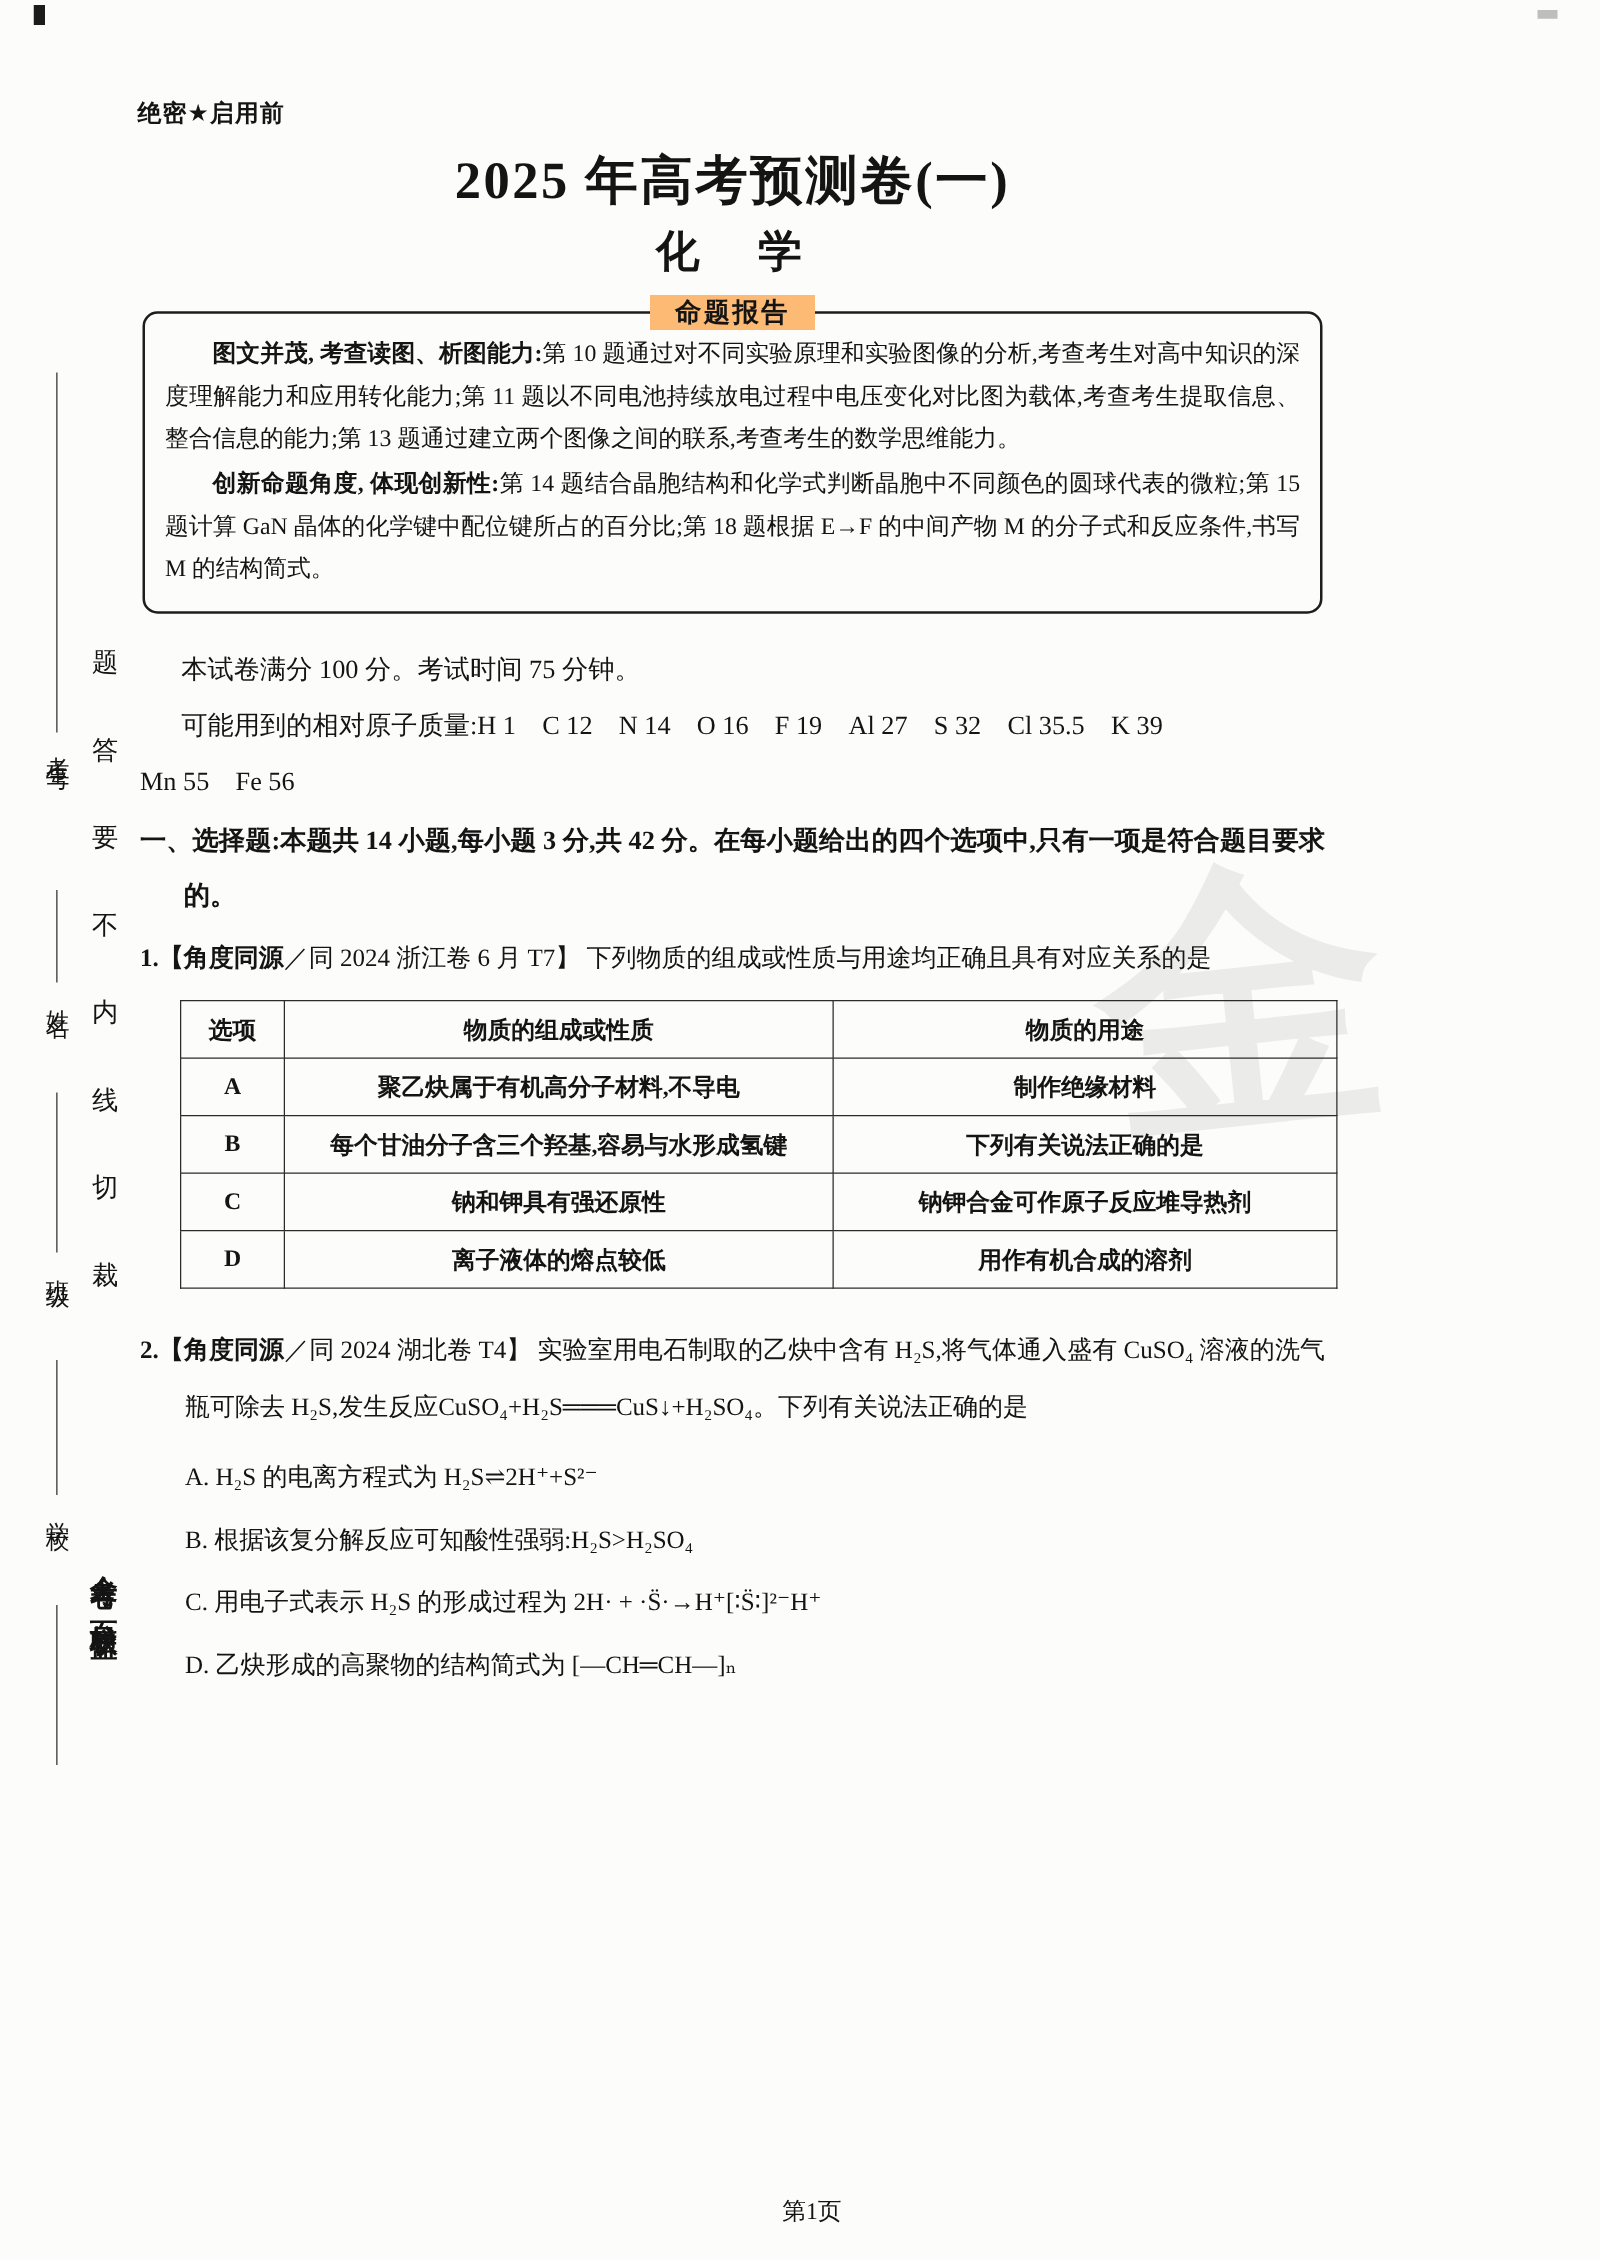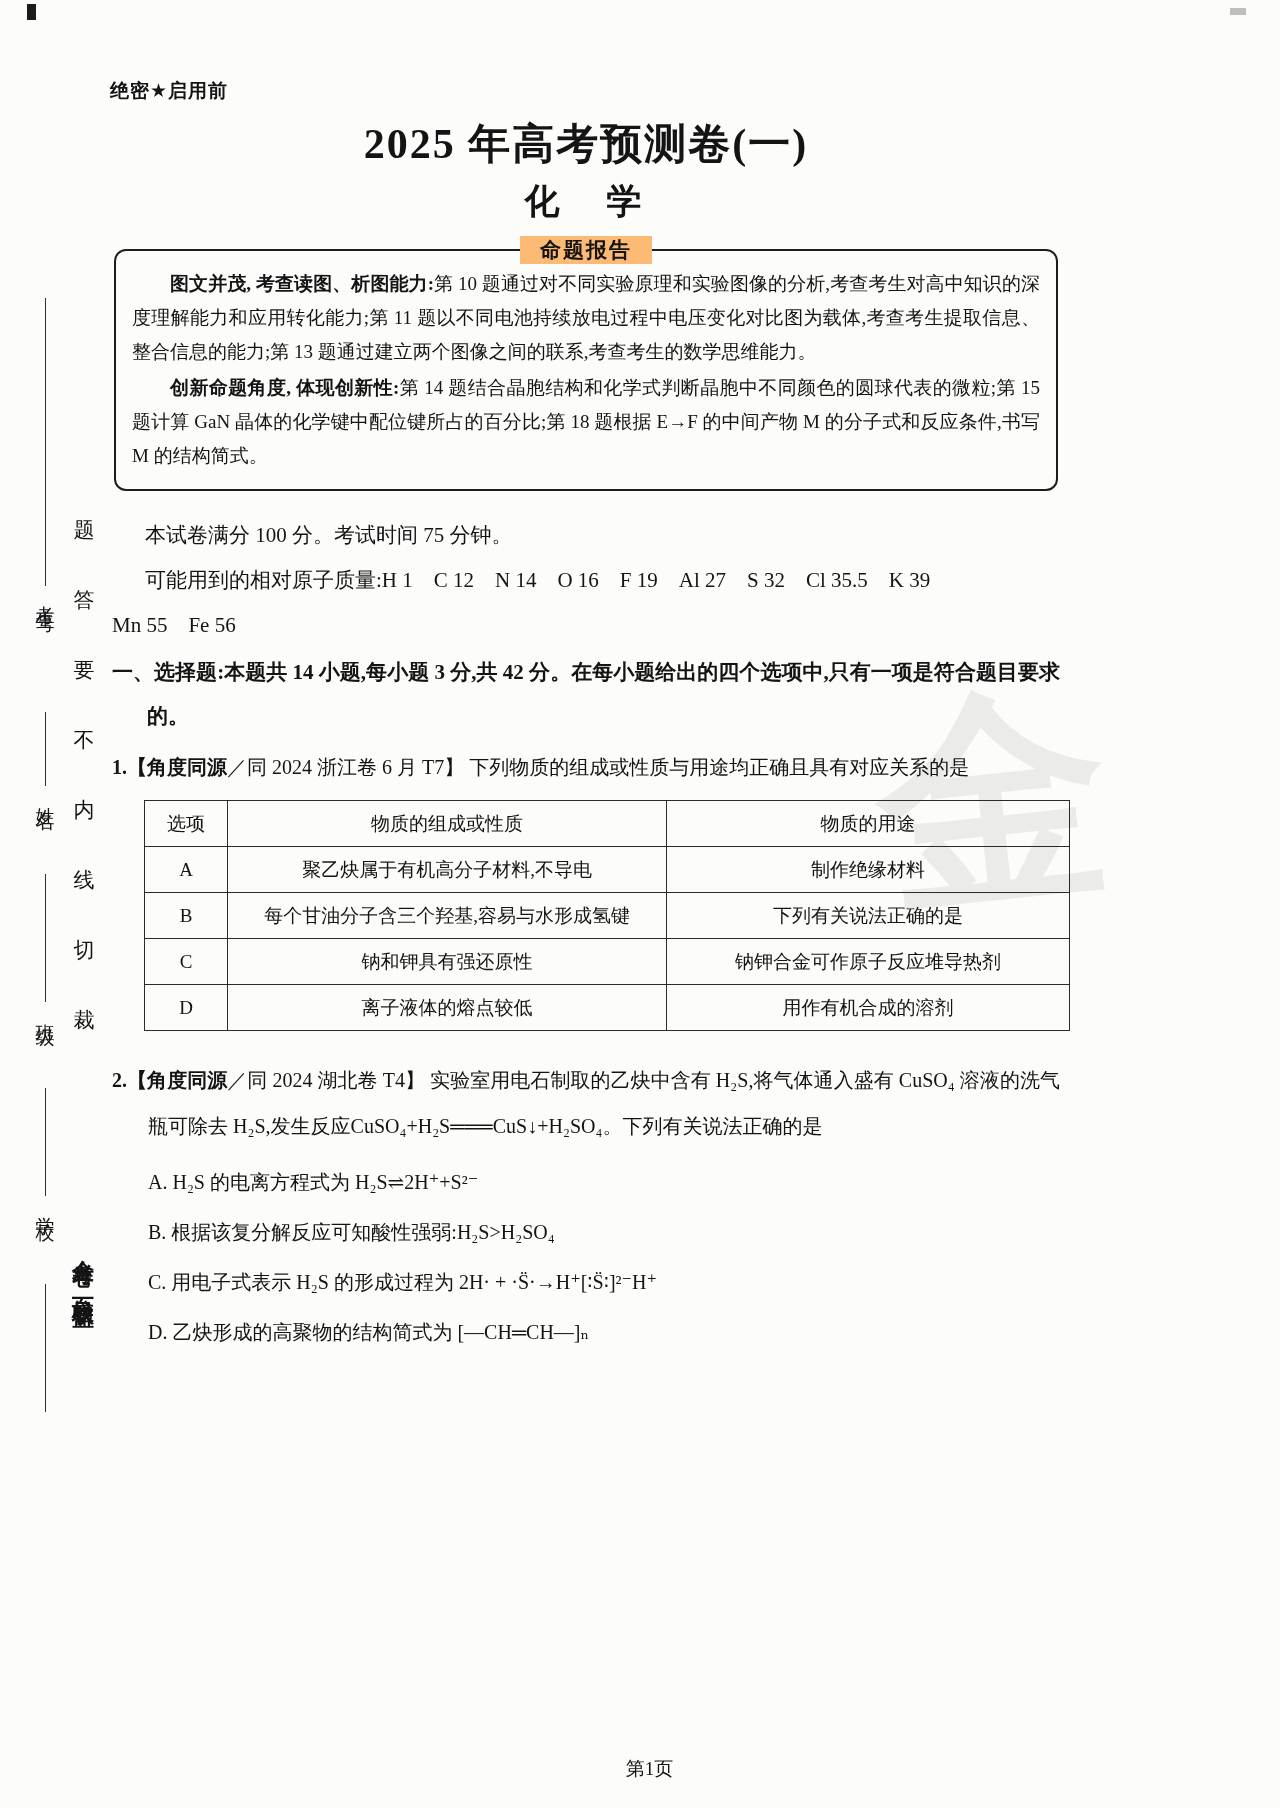--- a/index.html
+++ b/index.html
@@ -92,21 +92,21 @@
   .q-num { font-weight:700; }
   .q-tag-bold { font-weight:700;margin-top:32px; }
 
   .q1-table {
     border-collapse:collapse;
     margin:8px 0 26px 32px;
     table-layout:fixed; width:886px;
   }
   .q1-table th, .q1-table td {
     border:1.4px solid #2b2b2b;
-    font-size:19px; font-weight:normal;
+    font-size:19px; font-weight:bold;
     text-align:center; vertical-align:middle;
     height:45px; padding:0 6px;
   }
   .col-opt { width:70px; }
   .col-prop { width:426px; }
   .col-use { width:390px; }
 
   .option {
     margin:16px 0 0 36px;
     font-size:20px; line-height:34px;

